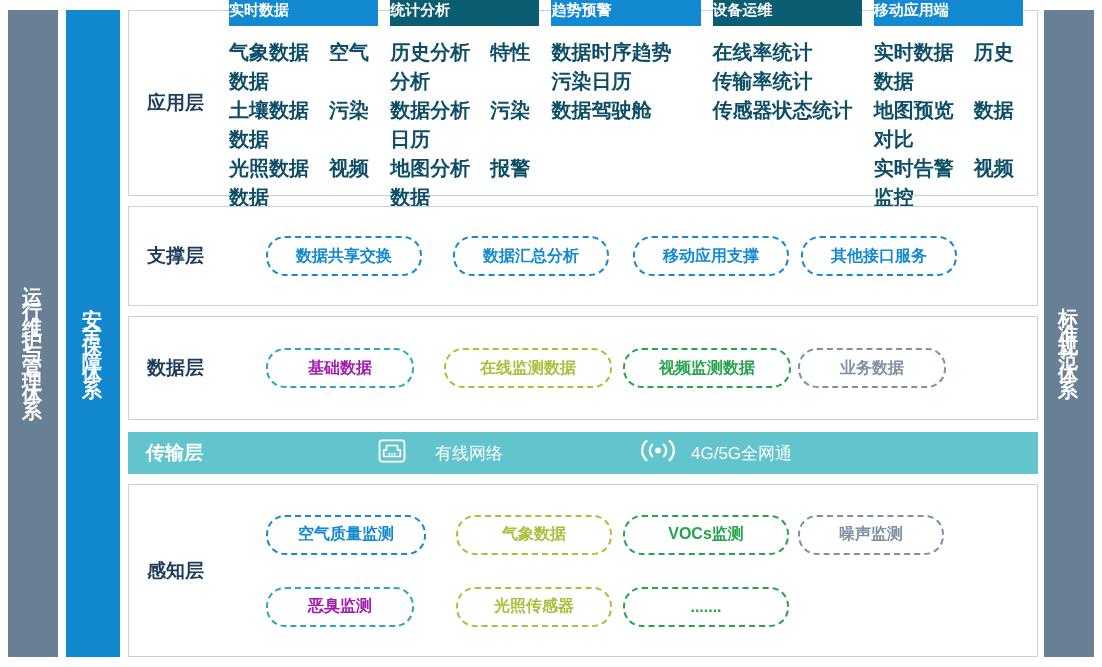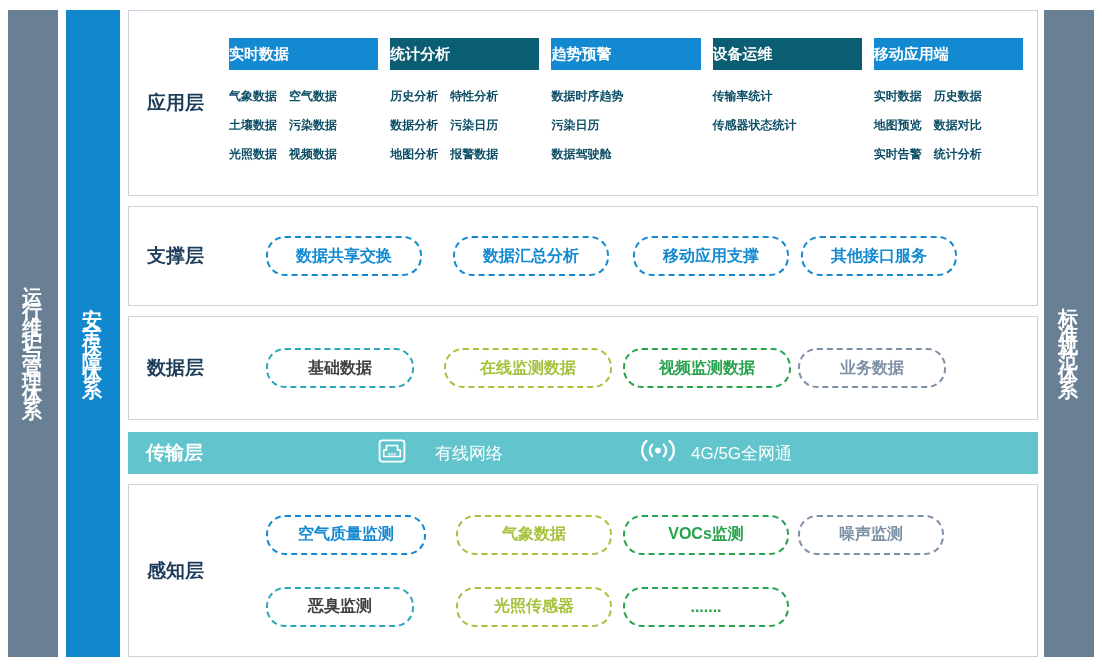--- a/index.html
+++ b/index.html
@@ -33,35 +33,35 @@
   
   .app-layer { height: 186px; margin-bottom: 10px; }
   .columns { flex: 1; display: flex; gap: 12px; padding-right: 14px; }
   .app-col { flex: 1; display: flex; flex-direction: column; }
   .col-header {
     height: 32px; line-height: 32px; margin-bottom: 12px;
     color: #fff; font-size: 15px; font-weight: bold;
   }
   .col-header.blue { background: #1389d2; }
   .col-header.dark { background: #0b5d72; }
-  .col-row { line-height: 29px; font-size: 12px; color: #0d4e66; font-weight: bold; }
+  .col-row { line-height: 29px; font-size: 20px; color: #0d4e66; font-weight: bold; }
   
   .support-layer { height: 100px; margin-bottom: 10px; }
   .data-layer    { height: 104px; margin-bottom: 12px; }
   .chip-grid { flex: 1; display: grid; align-items: center; padding-left: 37px; }
   .support-grid { grid-template-columns: 187px 180px 168px 156px; }
   .data-grid    { grid-template-columns: 178px 179px 175px 148px; }
   .perc-grid    { grid-template-columns: 190px 167px 175px 146px; }
   .chip {
     height: 40px; border: 2px dashed; border-radius: 19px;
     display: flex; align-items: center; justify-content: center;
     font-size: 16px; font-weight: bold; background: #fff;
   }
   .c-blue  { border-color: #1389d2; color: #1389d2; }
-  .c-teal  { border-color: #2aa7b8; color: #404040; }
+  .c-teal  { border-color: #2aa7b8; color: #a21caf; }
   .c-lime  { border-color: #a6c23d; color: #a6c23d; }
   .c-green { border-color: #27a24d; color: #27a24d; }
   .c-gray  { border-color: #7e90a5; color: #7e90a5; }
   
   .transport-layer { height: 42px; margin-bottom: 10px; background: #62c4cc; border: none; }
   .transport-layer .layer-label { color: #fff; }
   .transport-item { display: flex; align-items: center; gap: 12px; color: #fff; font-size: 17px; }
   .ti-1 { margin-left: 150px; gap: 29px; }
   .ti-2 { margin-left: 130px; gap: 8px; }
   
@@ -99,28 +99,29 @@
         <div class="col-row">地图分析　报警数据</div>
       </div>
       <div class="app-col">
         <div class="col-header blue">趋势预警</div>
         <div class="col-row">数据时序趋势</div>
         <div class="col-row">污染日历</div>
         <div class="col-row">数据驾驶舱</div>
       </div>
       <div class="app-col">
         <div class="col-header dark">设备运维</div>
+        <div class="col-row">在线率统计</div>
         <div class="col-row">传输率统计</div>
         <div class="col-row">传感器状态统计</div>
       </div>
       <div class="app-col">
         <div class="col-header blue">移动应用端</div>
         <div class="col-row">实时数据　历史数据</div>
         <div class="col-row">地图预览　数据对比</div>
-        <div class="col-row">实时告警　统计分析</div>
+        <div class="col-row">实时告警　视频监控</div>
       </div>
     </div>
   </section>
 
   <section class="layer support-layer">
     <div class="layer-label">支撑层</div>
     <div class="chip-grid support-grid">
       <div class="chip c-blue" style="width:156px">数据共享交换</div>
       <div class="chip c-blue" style="width:156px">数据汇总分析</div>
       <div class="chip c-blue" style="width:156px">移动应用支撑</div>

